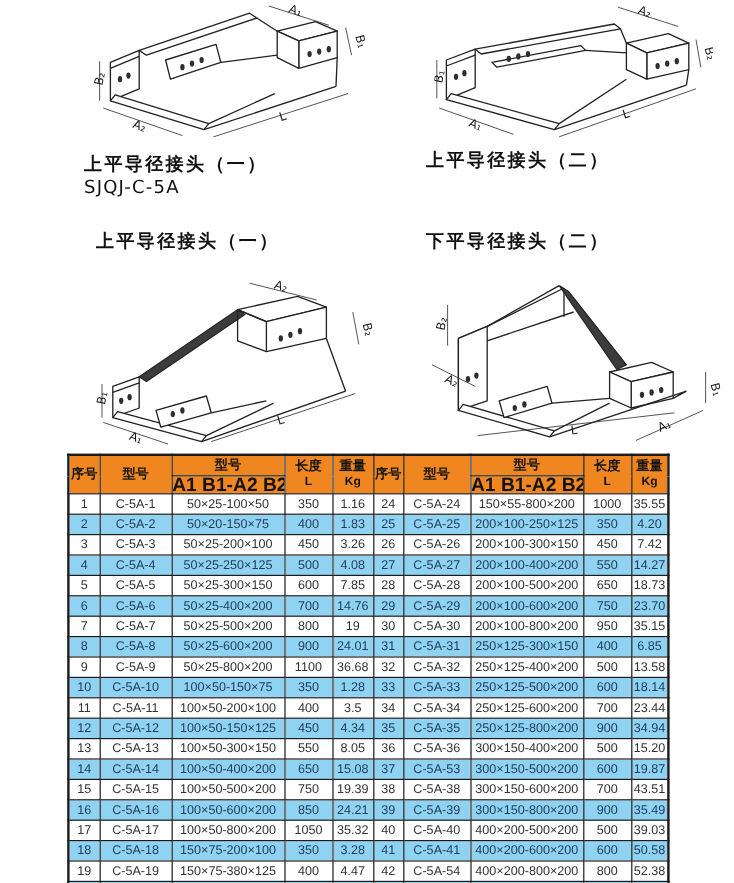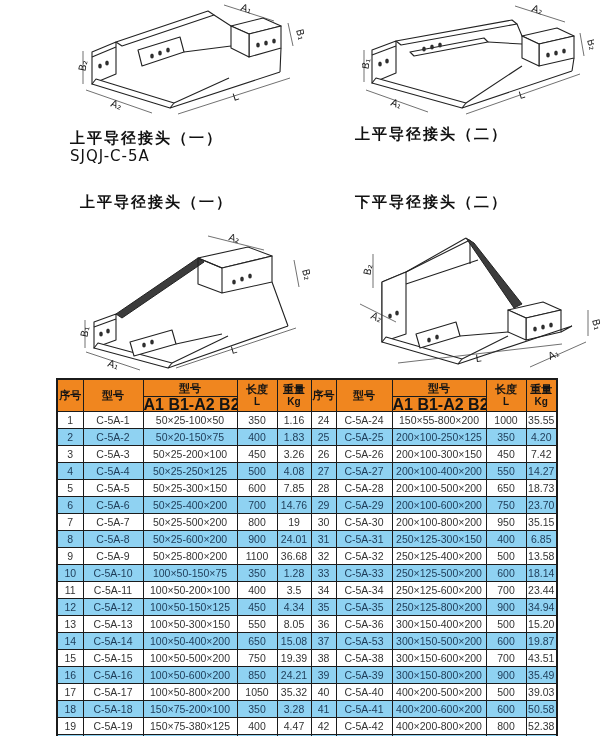--- a/index.html
+++ b/index.html
@@ -415,21 +415,21 @@
             <td>600</td>
             <td>50.58</td>
           </tr>
           <tr>
             <td>19</td>
             <td>C-5A-19</td>
             <td>150×75-380×125</td>
             <td>400</td>
             <td>4.47</td>
             <td>42</td>
-            <td>C-5A-42</td>
+            <td>C-5A-54</td>
             <td>400×200-800×200</td>
             <td>800</td>
             <td>52.38</td>
           </tr>
           <tr class="alt">
             <td>20</td>
             <td>C-5A-20</td>
             <td>150×75-300×150</td>
             <td>500</td>
             <td>7.85</td>

